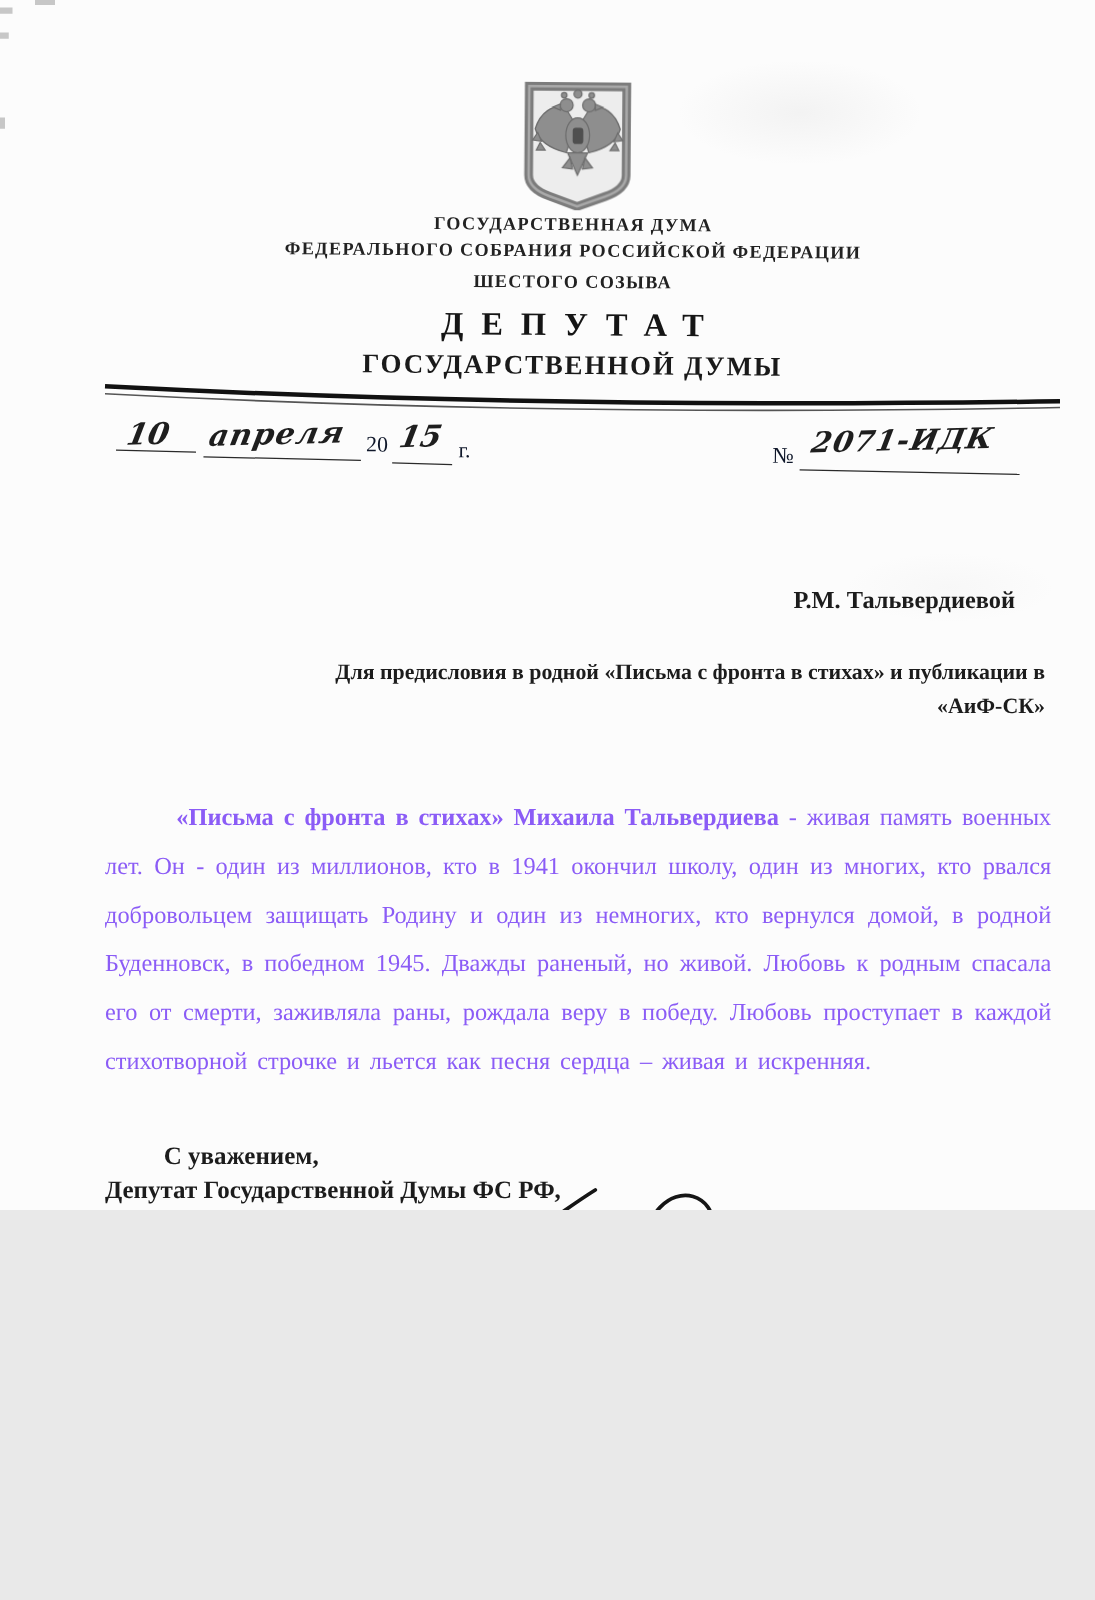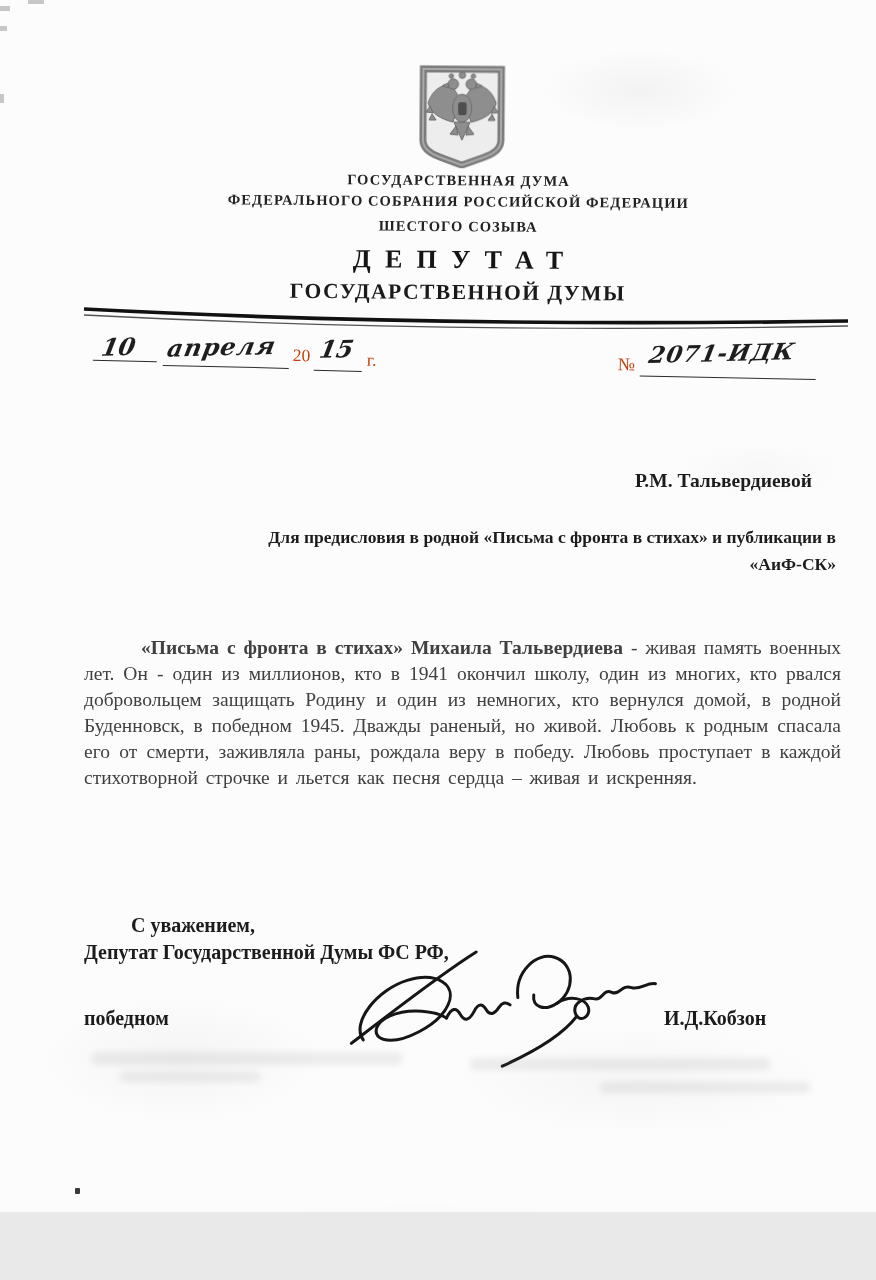--- a/index.html
+++ b/index.html
@@ -1,18 +1,18 @@
 <!DOCTYPE html>
 <html><head>
 <meta charset="utf-8">
 <style>
   html,body{margin:0;padding:0;background:#e9e9e9;}
   .page{
     position:relative;
-    width:876px;height:1212px;
+    width:876px;height:968px;
     margin:0 auto;
     background:#fcfcfc;
     overflow:hidden;
     font-family:"Liberation Serif", serif;
     color:#1c1c1c;
   }
   
   .page::before{
     content:"";position:absolute;inset:0;pointer-events:none;
     background:
@@ -31,29 +31,29 @@
   .dep-title{font-size:26px;font-weight:bold;letter-spacing:.55em;text-indent:.55em;color:#151515;}
   .dep-sub{font-size:21.5px;font-weight:bold;letter-spacing:1.5px;color:#1a1a1a;}
   .emblem{position:absolute;left:416px;top:64px;filter:blur(.5px);}
 
   
   .rule-svg{position:absolute;left:72px;top:300px;}
 
   
   .date-row{position:absolute;left:0;top:0;width:876px;height:60px;transform:rotate(.55deg);transform-origin:80px 340px;}
   .hw{font-family:"DejaVu Serif", serif;font-style:italic;font-weight:bold;color:#1e1e1e;transform:skewX(-12deg) rotate(-2deg);display:inline-block;}
-  .printed{font-size:17.5px;color:#c2410c;}
+  .printed{font-size:17.5px;color:#0f172a;}
   .uline{position:absolute;height:0;border-bottom:1.6px solid #2a2a2a;}
 
   
   .addressee{font-size:19.5px;font-weight:bold;}
   .subject{font-size:17.5px;font-weight:bold;line-height:27px;text-align:right;}
   .body-par{
-    font-size:19.5px;line-height:26px;text-align:justify;
-    text-indent:57px;word-spacing:3px;margin:0;color:#404040;
+    font-size:19.5px;line-height:39px;text-align:justify;
+    text-indent:57px;word-spacing:3px;margin:0;color:#8b5cf6;
   }
   .closing{font-size:20px;font-weight:bold;}
   .sig-line{font-size:20px;font-weight:bold;line-height:32.5px;}
   .sig-name{font-size:20px;font-weight:bold;}
   .signature-svg{position:absolute;left:340px;top:935px;transform:rotate(-2deg);}
 
   
   .artifact{position:absolute;pointer-events:none;}
   .ghost{background:rgba(120,120,120,.12);filter:blur(3px);border-radius:4px;}
   .streak{background:rgba(140,140,140,.18);filter:blur(1.5px);}

